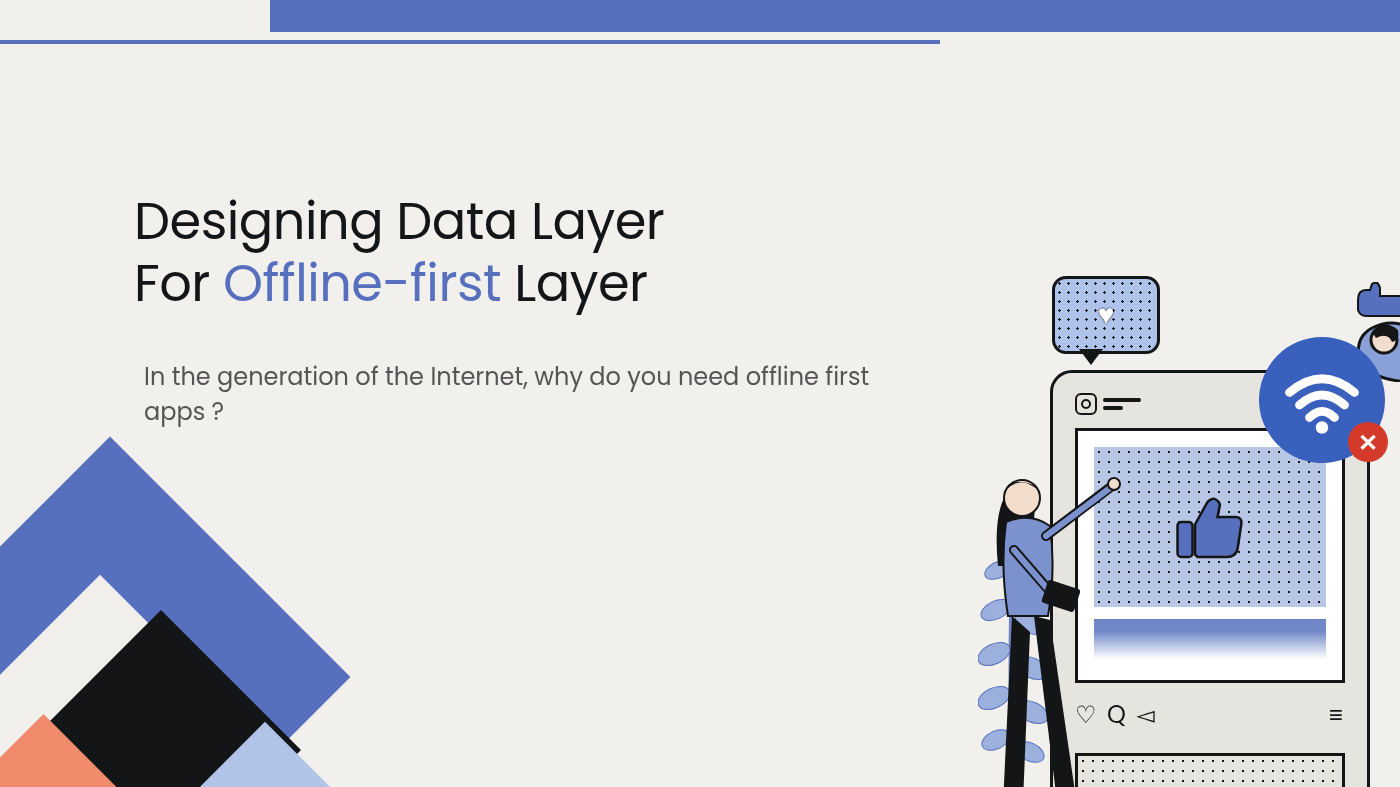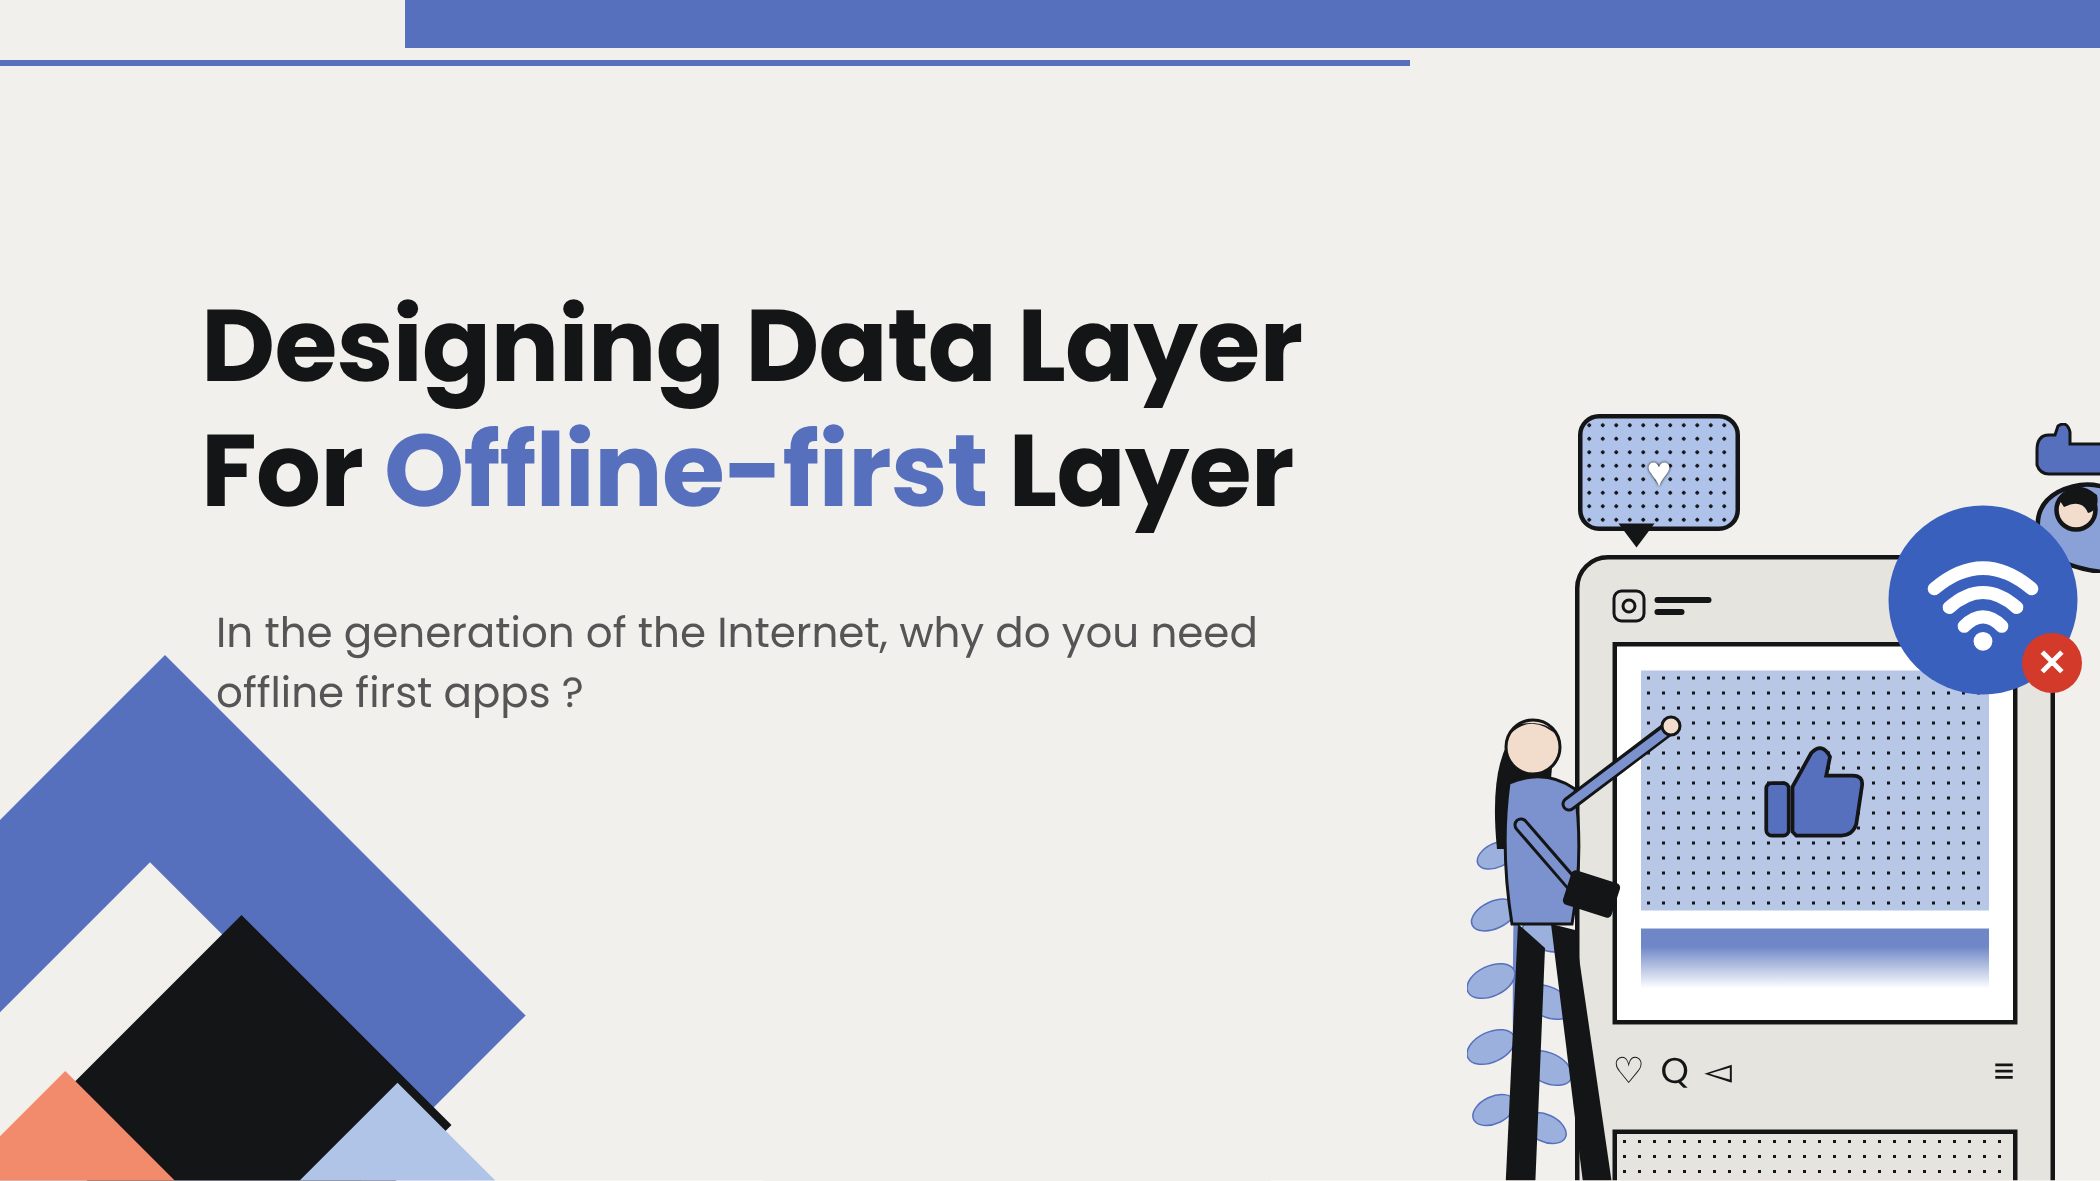--- a/index.html
+++ b/index.html
@@ -39,32 +39,32 @@
 
   
   .content {
     position: absolute;
     left: 134px;
     top: 190px;
     width: 850px;
   }
   h1.title {
     margin: 0;
-    font-weight: 700;
-    font-size: 68px;
+    font-weight: 400;
+    font-size: 51px;
     line-height: 1.22;
     color: var(--dark);
     letter-spacing: -0.5px;
   }
   h1.title .hl {
     color: var(--accent);
   }
   p.subtitle {
     margin: 46px 0 0 10px;
-    font-size: 28px;
+    font-size: 24px;
     line-height: 1.44;
     color: var(--subtitle);
     max-width: 770px;
   }
 
   
   .tri-blue {
     position: absolute;
     left: -60px; bottom: -60px;
     width: 340px; height: 340px;

